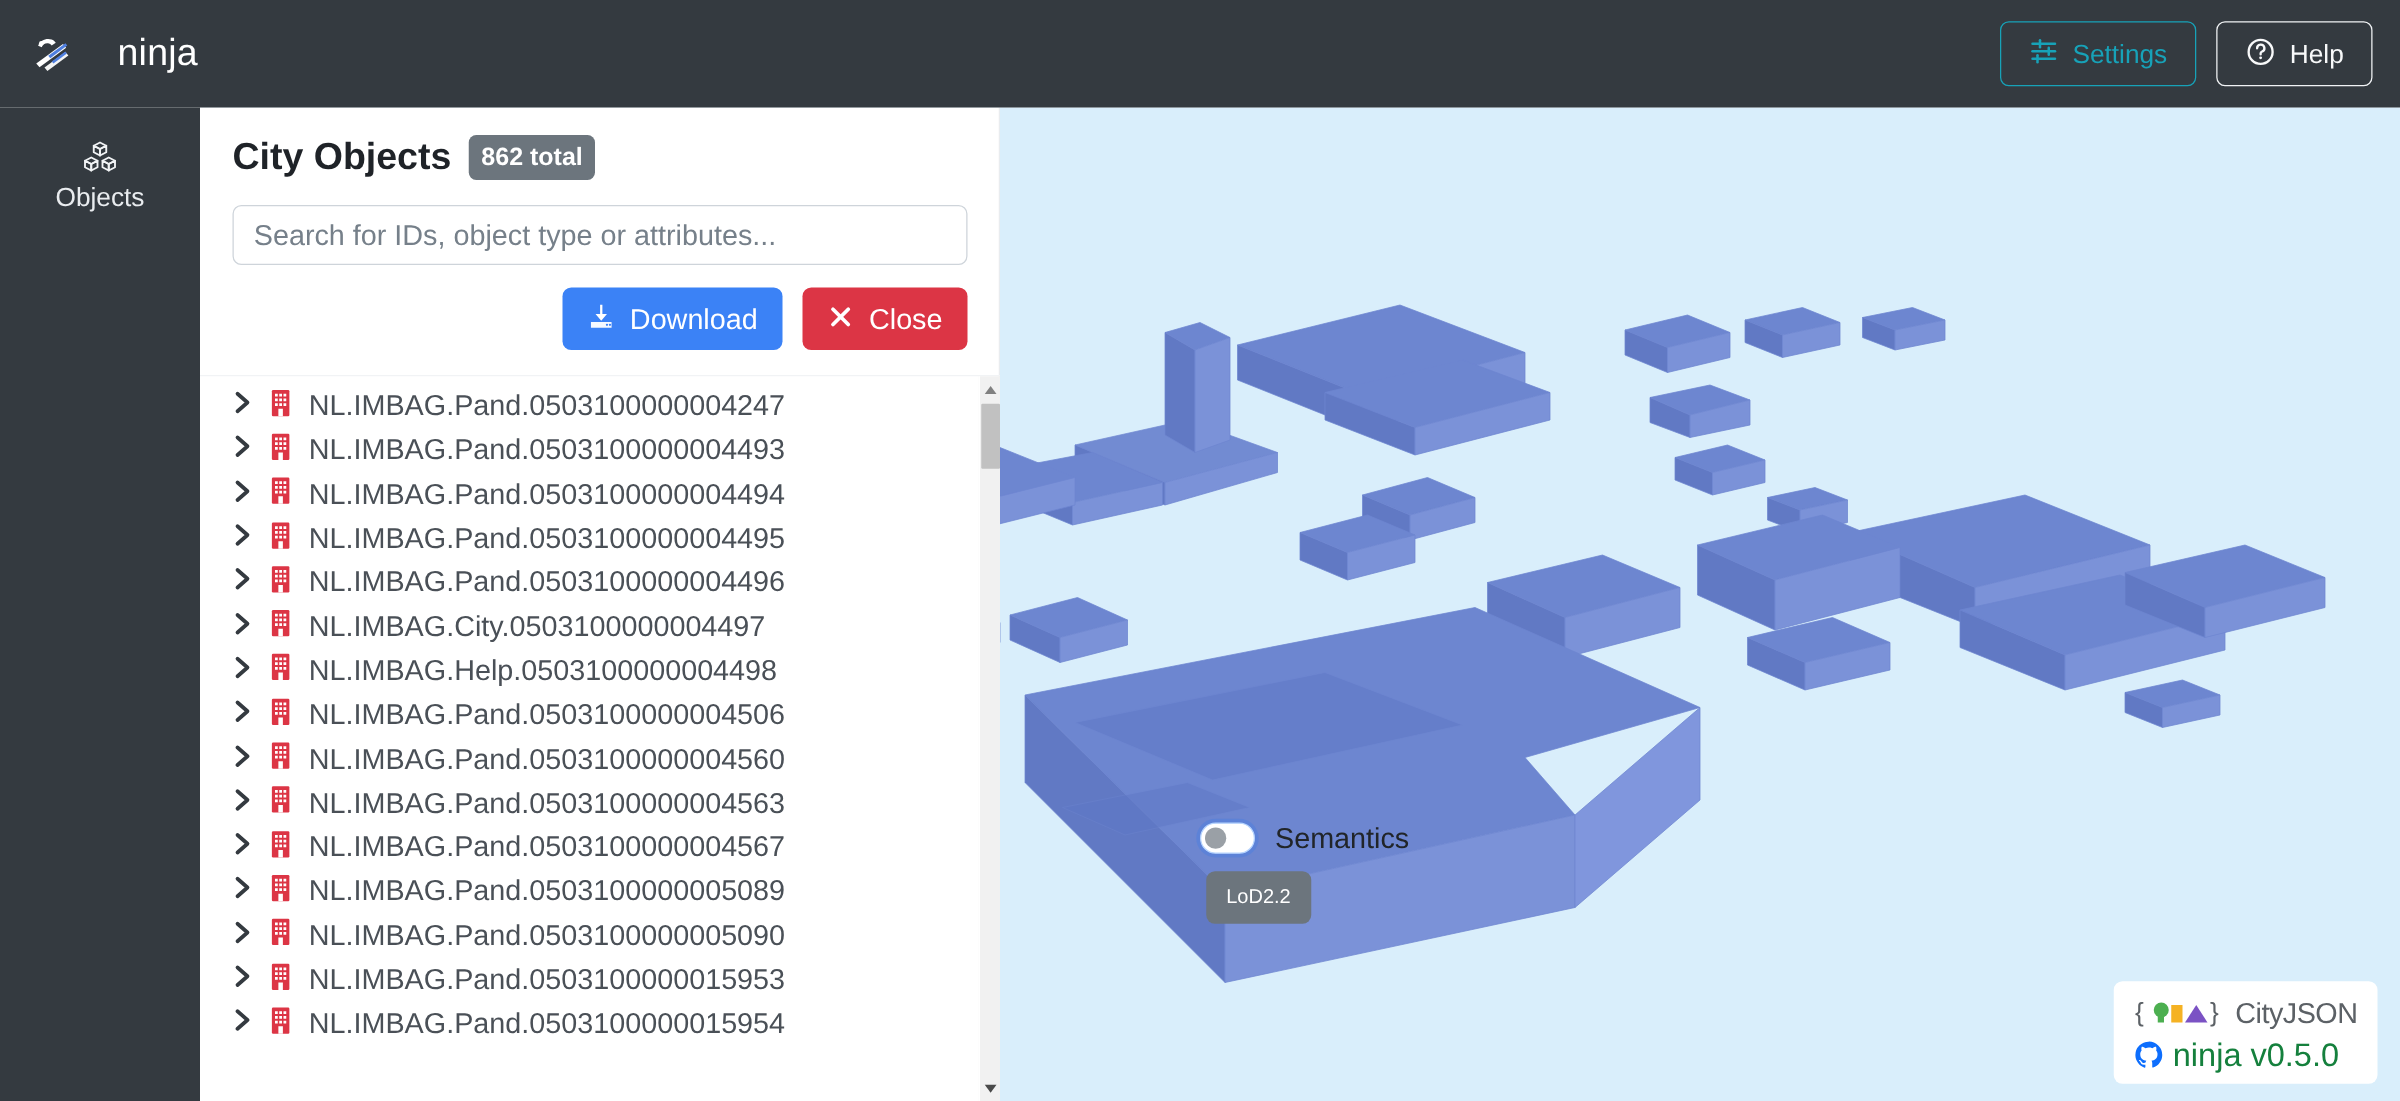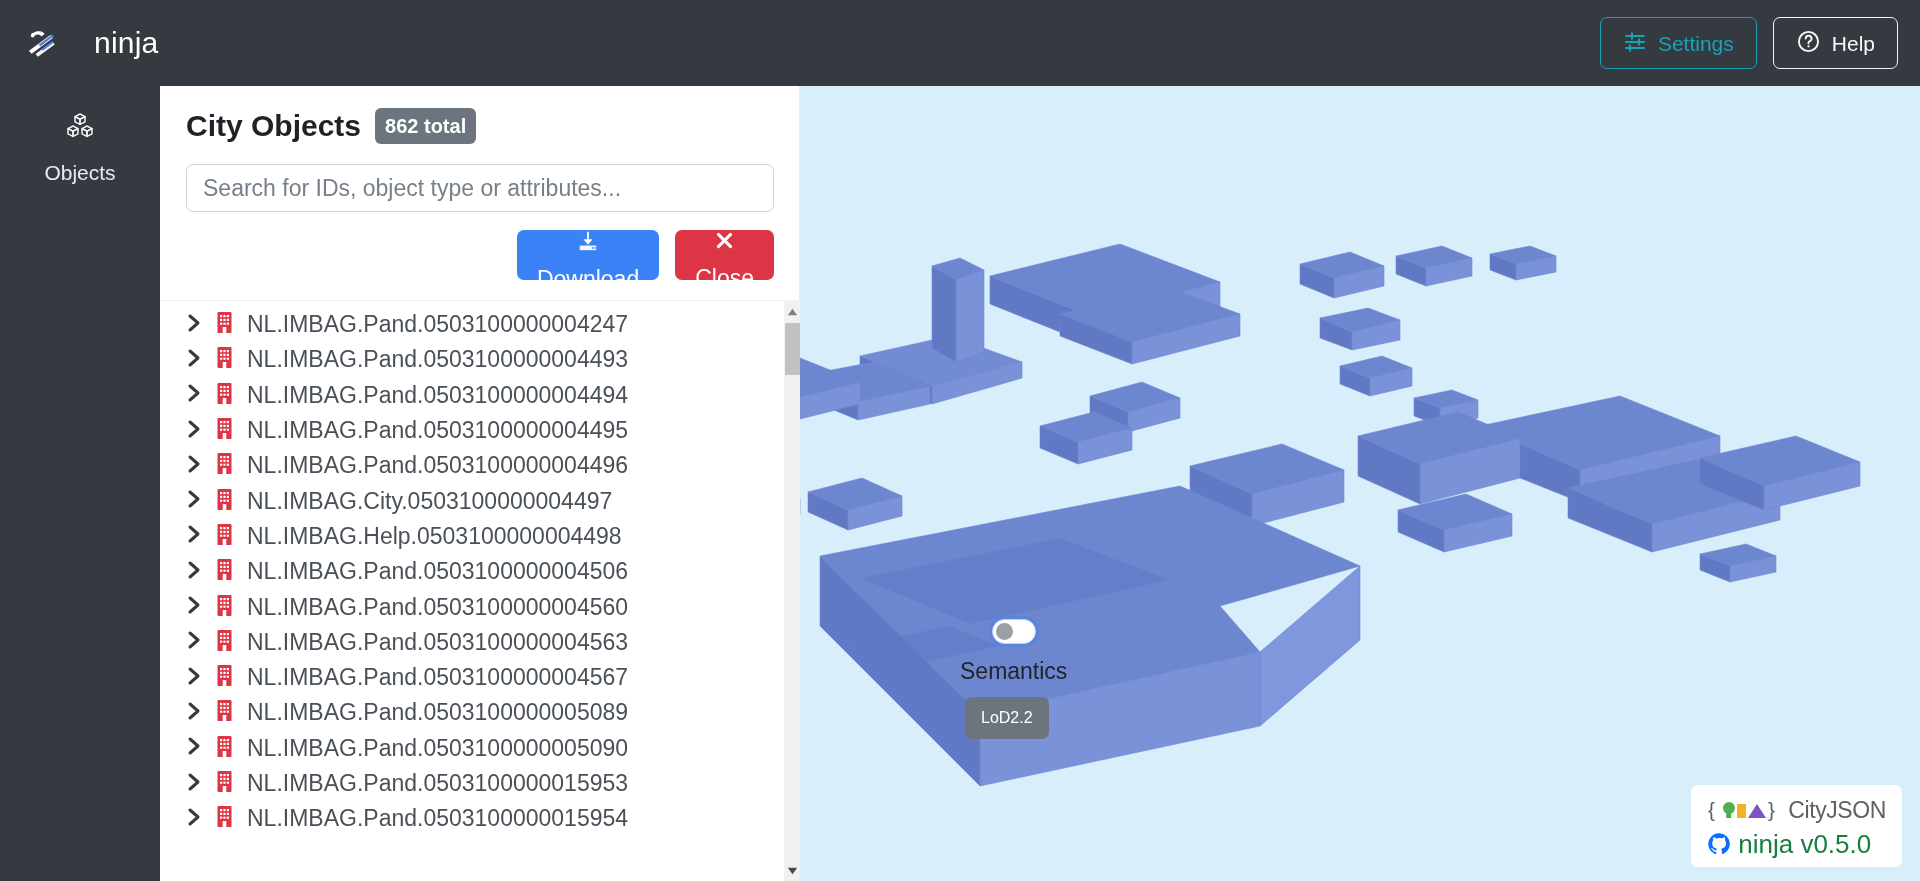--- a/index.html
+++ b/index.html
@@ -43,41 +43,40 @@
   
   .rail {
     position: absolute; top: 86px; left: 0;
     width: 160px; height: 795px;
     background: #343a40;
     padding-top: 16px;
     z-index: 30;
   }
   .rail-item {
     width: 160px;
-    display: flex; flex-direction: column; align-items: center; gap: 18px;
+    display: flex; flex-direction: column; align-items: center; gap: 3px;
     padding: 10px 0 12px;
     cursor: pointer;
   }
   .rail-item .rail-label { color: #e9ecef; font-size: 21px; line-height: 1; }
 
   
   .viewport {
     position: absolute; top: 86px; left: 160px;
     width: 1760px; height: 795px;
     background: #d9eefb;
     overflow: hidden;
   }
   .viewport svg { display: block; width: 100%; height: 100%; }
 
   
   .semantics {
     position: absolute; left: 800px; bottom: 198px;
     display: flex; align-items: center; gap: 16px;
     z-index: 25;
-    flex-direction: column;
   }
   .switch {
     width: 44px; height: 25px; border-radius: 13px;
     background: #ffffff;
     border: 1px solid #b6d4fe;
     box-shadow: 0 0 0 3px rgba(13,110,253,.16);
     position: relative; cursor: pointer; flex: none;
   }
   .switch .knob {
     position: absolute; left: 3px; top: 3px;
@@ -139,21 +138,20 @@
     display: flex; justify-content: flex-end; gap: 16px;
     padding: 18px 26px 20px 26px;
   }
   .act-btn {
     display: flex; align-items: center; gap: 12px;
     height: 50px; padding: 0 20px;
     border: none; border-radius: 7px;
     color: #ffffff; font-size: 23px; line-height: 1;
     font-family: inherit;
     cursor: pointer;
-    flex-direction: column;
   }
   .act-btn.download { background: #3b82f6; }
   .act-btn.close { background: #dc3545; }
 
   .list-wrap {
     flex: 1 1 auto;
     position: relative;
     border-top: 1px solid #f1f3f5;
     display: flex;
     min-height: 0;

